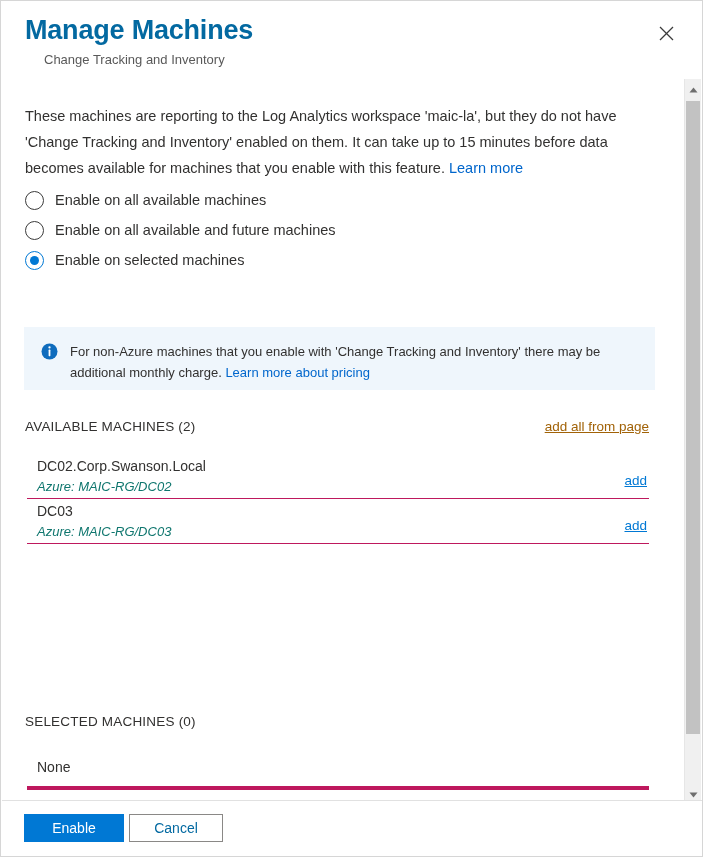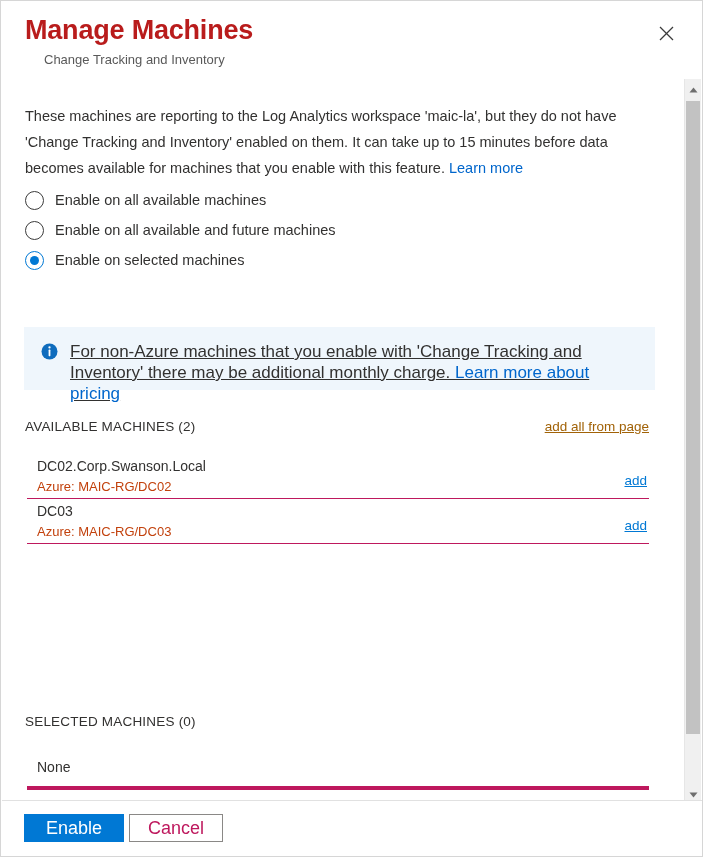--- a/index.html
+++ b/index.html
@@ -27,21 +27,21 @@
     left: 0; top: 0;
     width: 703px;
     height: 78px;
     box-sizing: border-box;
   }
   .title {
     position: absolute;
     left: 24px; top: 12px;
     font-size: 27px;
     font-weight: 600;
-    color: #b91c1c;
+    color: #0369a1;
     letter-spacing: -0.2px;
     line-height: 34px;
   }
   .subtitle {
     position: absolute;
     left: 43px; top: 51px;
     font-size: 13px;
     color: #595959;
     line-height: 16px;
   }
@@ -141,24 +141,23 @@
     align-items: flex-start;
     padding: 14px 14px 0 17px;
   }
   .info-icon {
     flex: 0 0 auto;
     width: 17px; height: 17px;
     margin-top: 2px;
     margin-right: 12px;
   }
   .info-text {
-    font-size: 17px;
+    font-size: 13px;
     color: #323130;
     line-height: 21px;
-    text-decoration: underline;
   }
 
   
   .section-head {
     position: absolute;
     left: 23px;
     width: 624px;
     display: flex;
     align-items: baseline;
     justify-content: space-between;
@@ -189,21 +188,22 @@
     border-bottom: 1px solid #be185d;
     padding: 2px 0 0 10px;
   }
   .machine-name {
     font-size: 14px;
     color: #323130;
     line-height: 21px;
   }
   .machine-sub {
     font-size: 13px;
-    color: #c2410c;
+    color: #0f766e;
+    font-style: italic;
     line-height: 19px;
   }
   .row-action {
     position: absolute;
     right: 2px;
     top: 19px;
     font-size: 13.5px;
     color: #0078d4;
     text-decoration: underline;
     cursor: pointer;
@@ -269,37 +269,37 @@
     box-sizing: border-box;
     border-top: 1px solid #e1e1e1;
     background: #ffffff;
   }
   .btn {
     position: absolute;
     top: 13px;
     height: 28px;
     box-sizing: border-box;
     font-family: "Liberation Sans", sans-serif;
-    font-size: 18px;
+    font-size: 14px;
     cursor: pointer;
     padding: 0 18px;
   }
   .btn-primary {
     left: 22px;
     min-width: 100px;
     background: #0078d4;
     border: 1px solid #0078d4;
     color: #ffffff;
   }
   .btn-secondary {
     left: 127px;
     min-width: 94px;
     background: #ffffff;
     border: 1px solid #8a8886;
-    color: #be185d;
+    color: #0369a1;
   }
 </style>
 </head>
 <body>
 
 <div id="panel">
 
   <div class="header">
     <div class="title">Manage Machines</div>
     <div class="subtitle">Change Tracking and Inventory</div>

